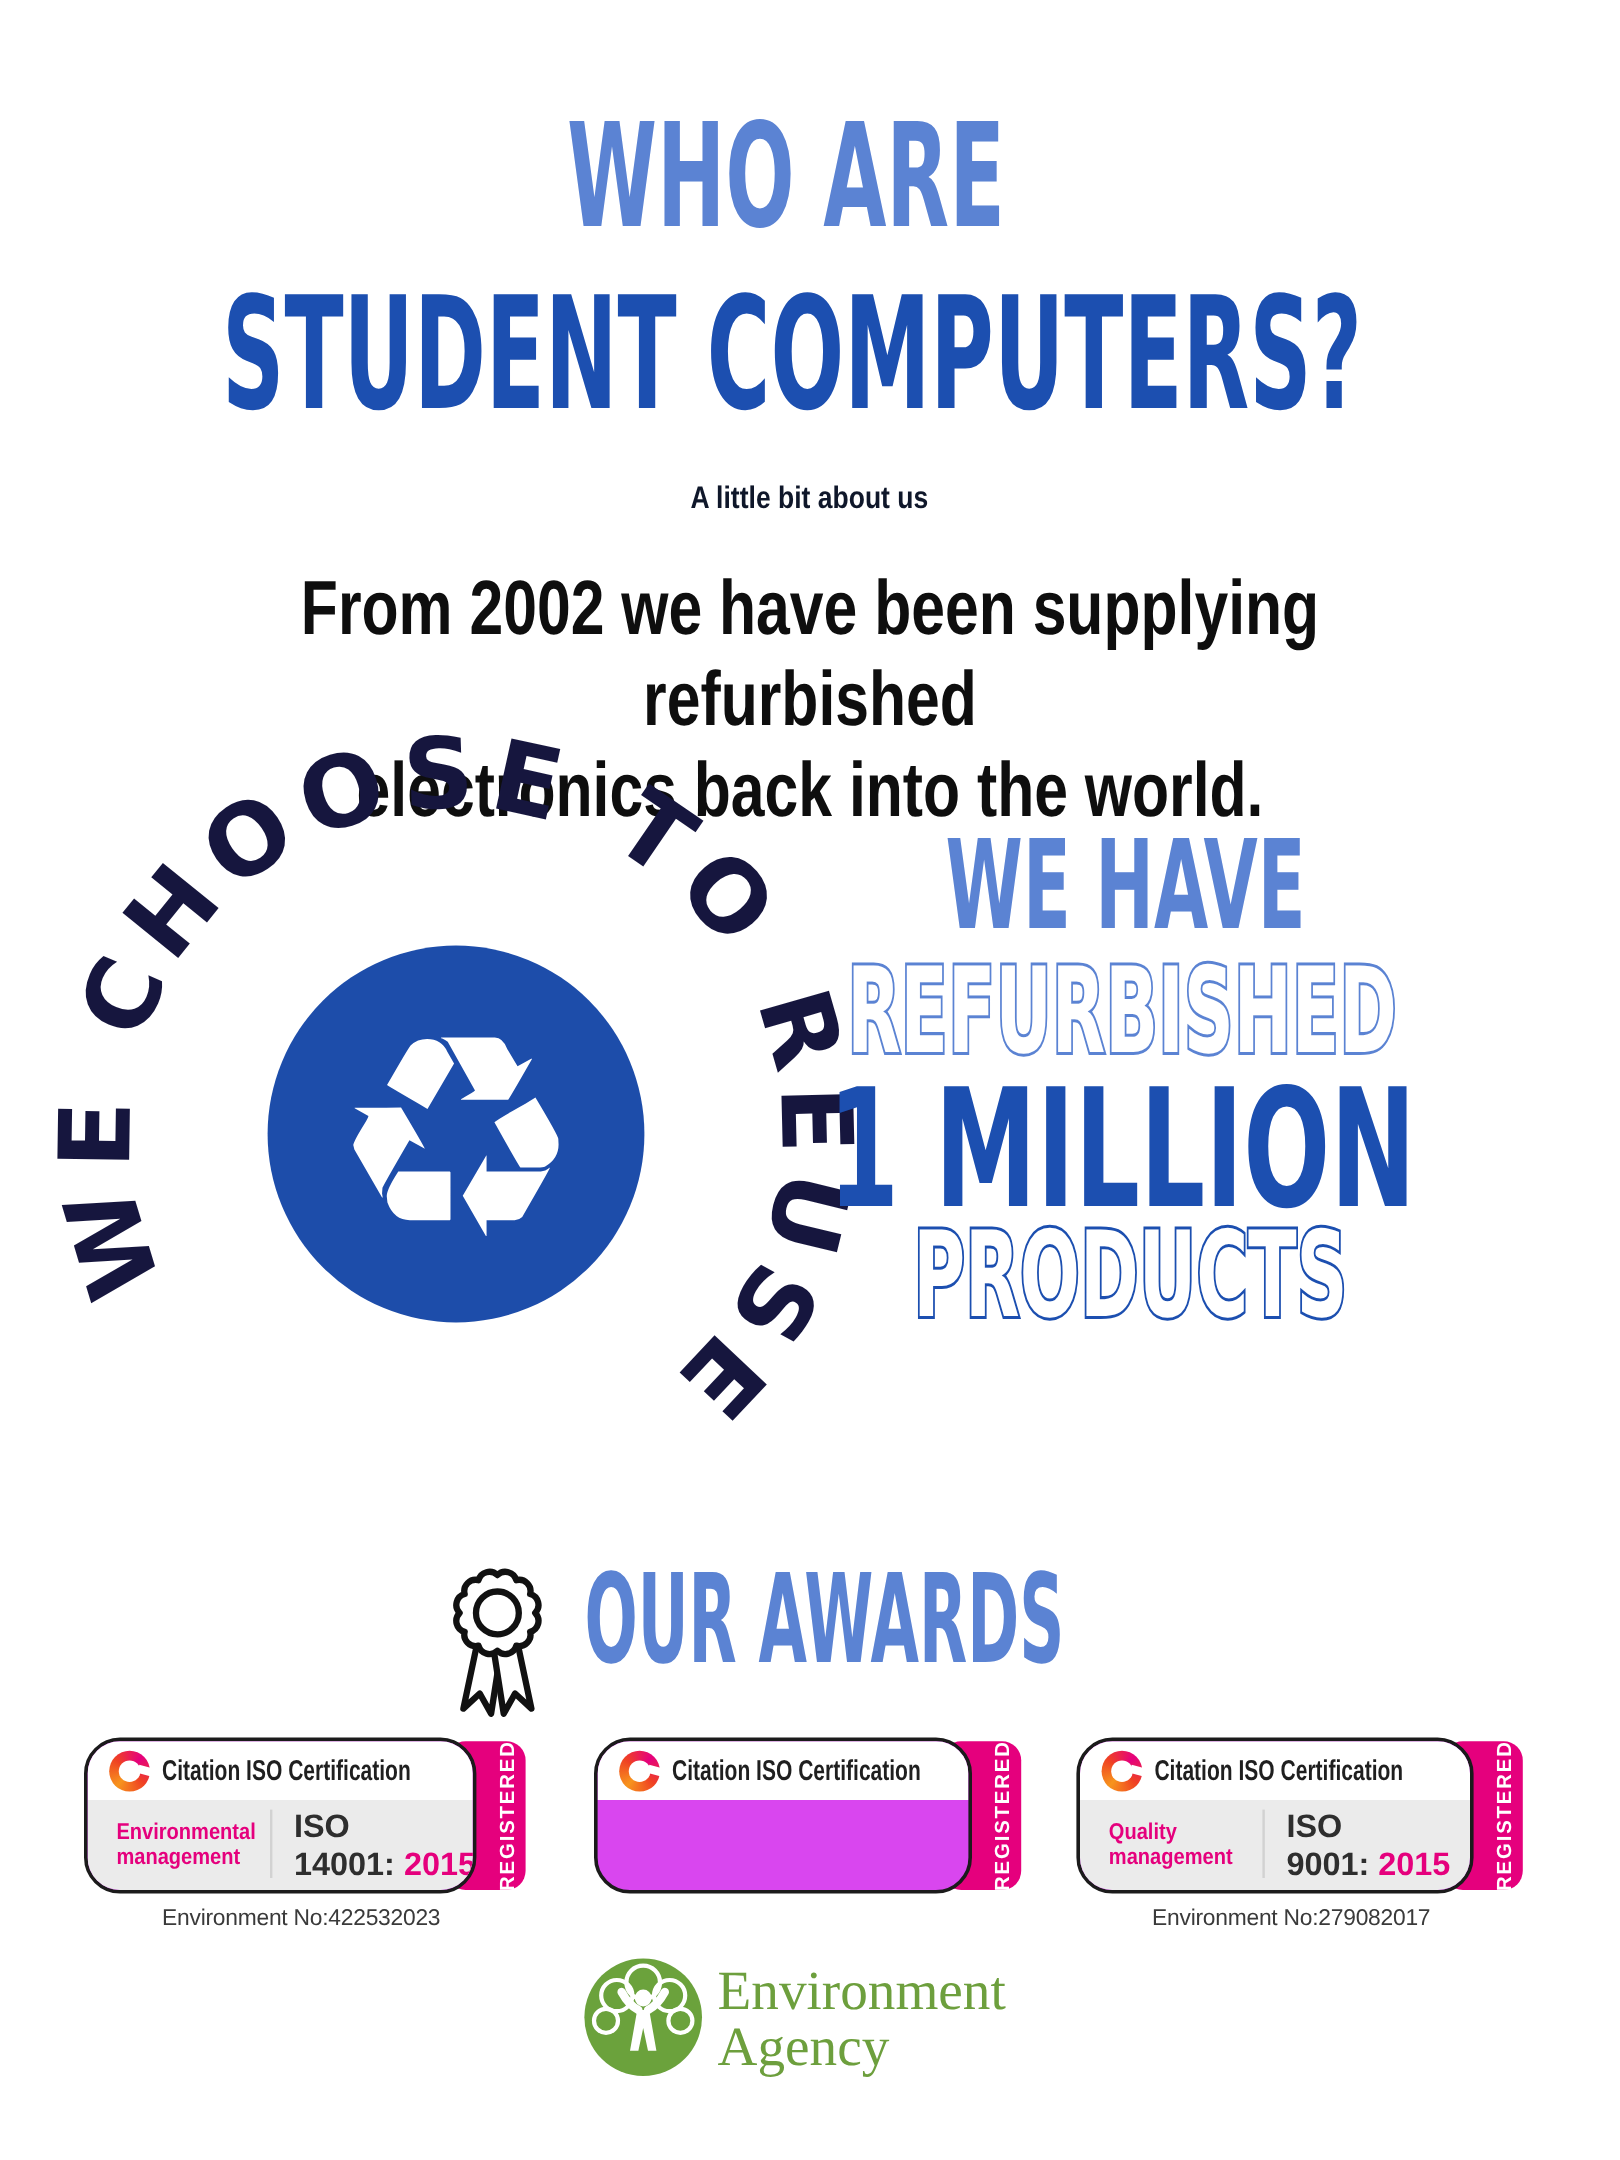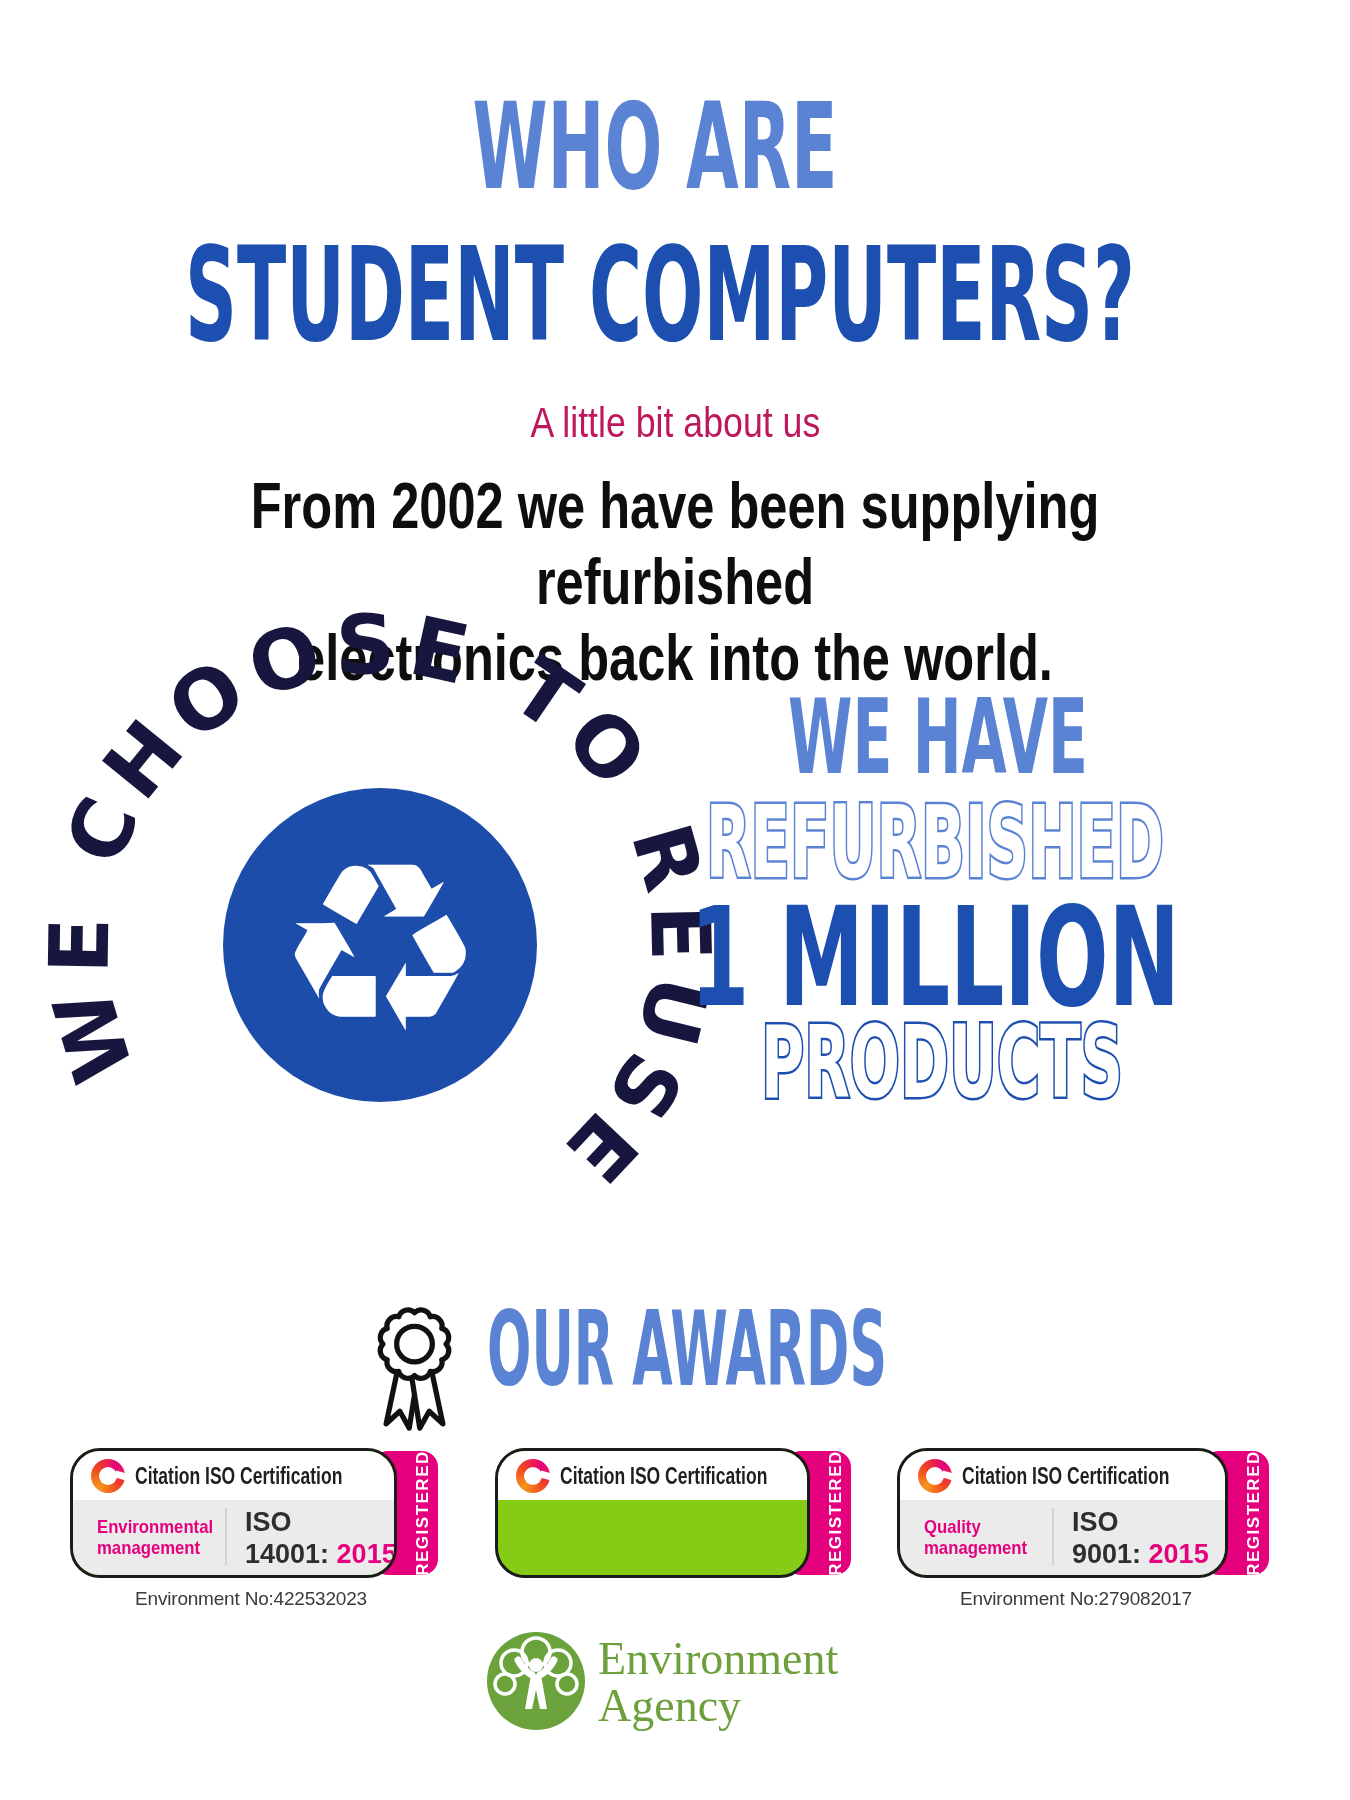--- a/index.html
+++ b/index.html
@@ -3,34 +3,34 @@
 <meta charset="utf-8">
 <style>
   html,body{margin:0;padding:0;background:#fff;}
   .page{position:relative;width:1350px;height:1800px;background:#fff;overflow:hidden;
         font-family:"Liberation Sans",sans-serif;}
   .abs{position:absolute;}
   .center{width:1350px;left:0;text-align:center;}
   .squeeze{display:inline-block;transform-origin:center top;}
 
   
-  .subtitle{top:399px;font-size:42px;font-weight:normal;color:#be185d;}
+  .subtitle{top:399px;font-size:26px;font-weight:bold;color:#0f172a;}
   .subtitle .squeeze{transform:scaleX(.85);}
   .intro{top:468px;font-size:64px;font-weight:bold;color:#0e0e0e;line-height:76px;}
   .intro .squeeze{transform:scaleX(.79);}
   .thanks{top:1186px;font-size:46px;font-weight:bold;color:#0d0d0d;}
   .thanks .squeeze{transform:scaleX(.8);}
 
   
   .badge{position:absolute;top:1448px;height:130px;}
   .tab{position:absolute;top:3px;right:-41px;width:66px;height:124px;background:#e5007d;
        border-radius:16px;}
   .tab span{position:absolute;right:5px;top:50%;transform:translateY(-50%) rotate(180deg);
        writing-mode:vertical-rl;color:#fff;font-size:17px;font-weight:bold;letter-spacing:1.5px;}
-  .card{position:absolute;inset:0;background:#84cc16;border:3px solid #1b1b1b;border-radius:30px;
+  .card{position:absolute;inset:0;background:#d946ef;border:3px solid #1b1b1b;border-radius:30px;
        overflow:hidden;}
   .chead{height:49px;display:flex;align-items:center;padding-left:18px;background:#fff;}
   .ctitle{font-size:24px;font-weight:bold;color:#1f1f1f;margin-left:10px;white-space:nowrap;
        transform:scaleX(.73);transform-origin:left center;}
   .cbody{position:absolute;left:0;right:0;top:49px;bottom:0;background:#ebebeb;}
   .cat{position:absolute;left:24px;top:50%;transform:translateY(-50%) scaleX(.88);
        transform-origin:left center;color:#e5007d;font-size:19px;font-weight:bold;
        line-height:1.15;width:125px;}
   .vline{position:absolute;left:152px;top:8px;bottom:10px;width:2px;background:#d2d2d2;}
   .iso{position:absolute;left:172px;top:50%;transform:translateY(-50%);font-size:27px;

